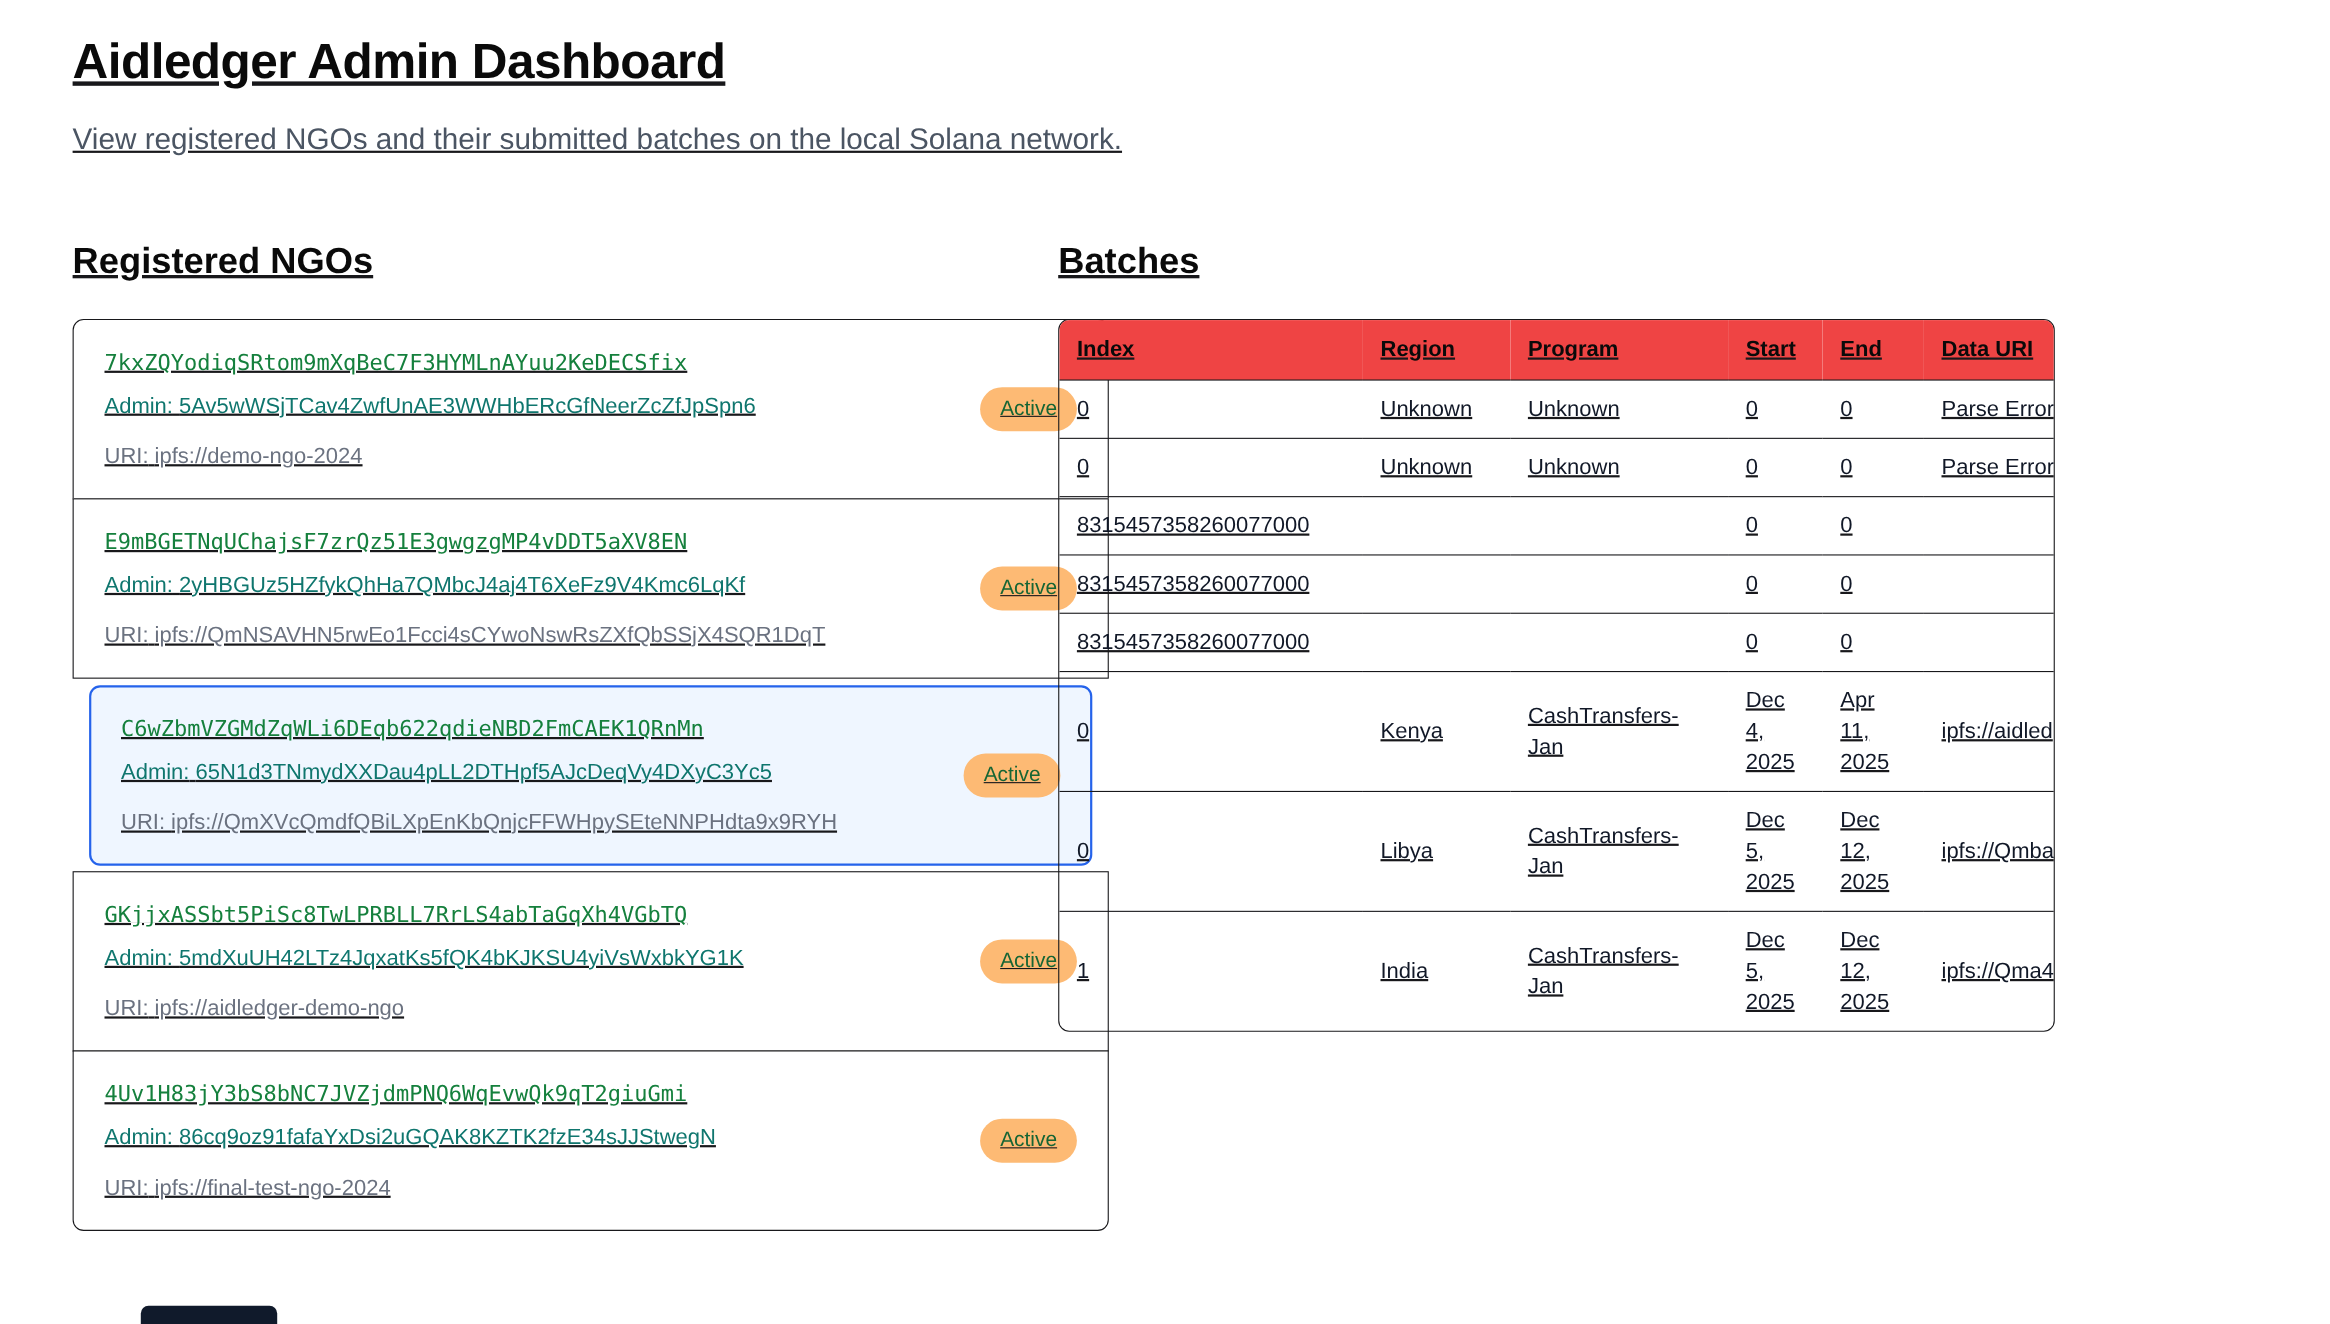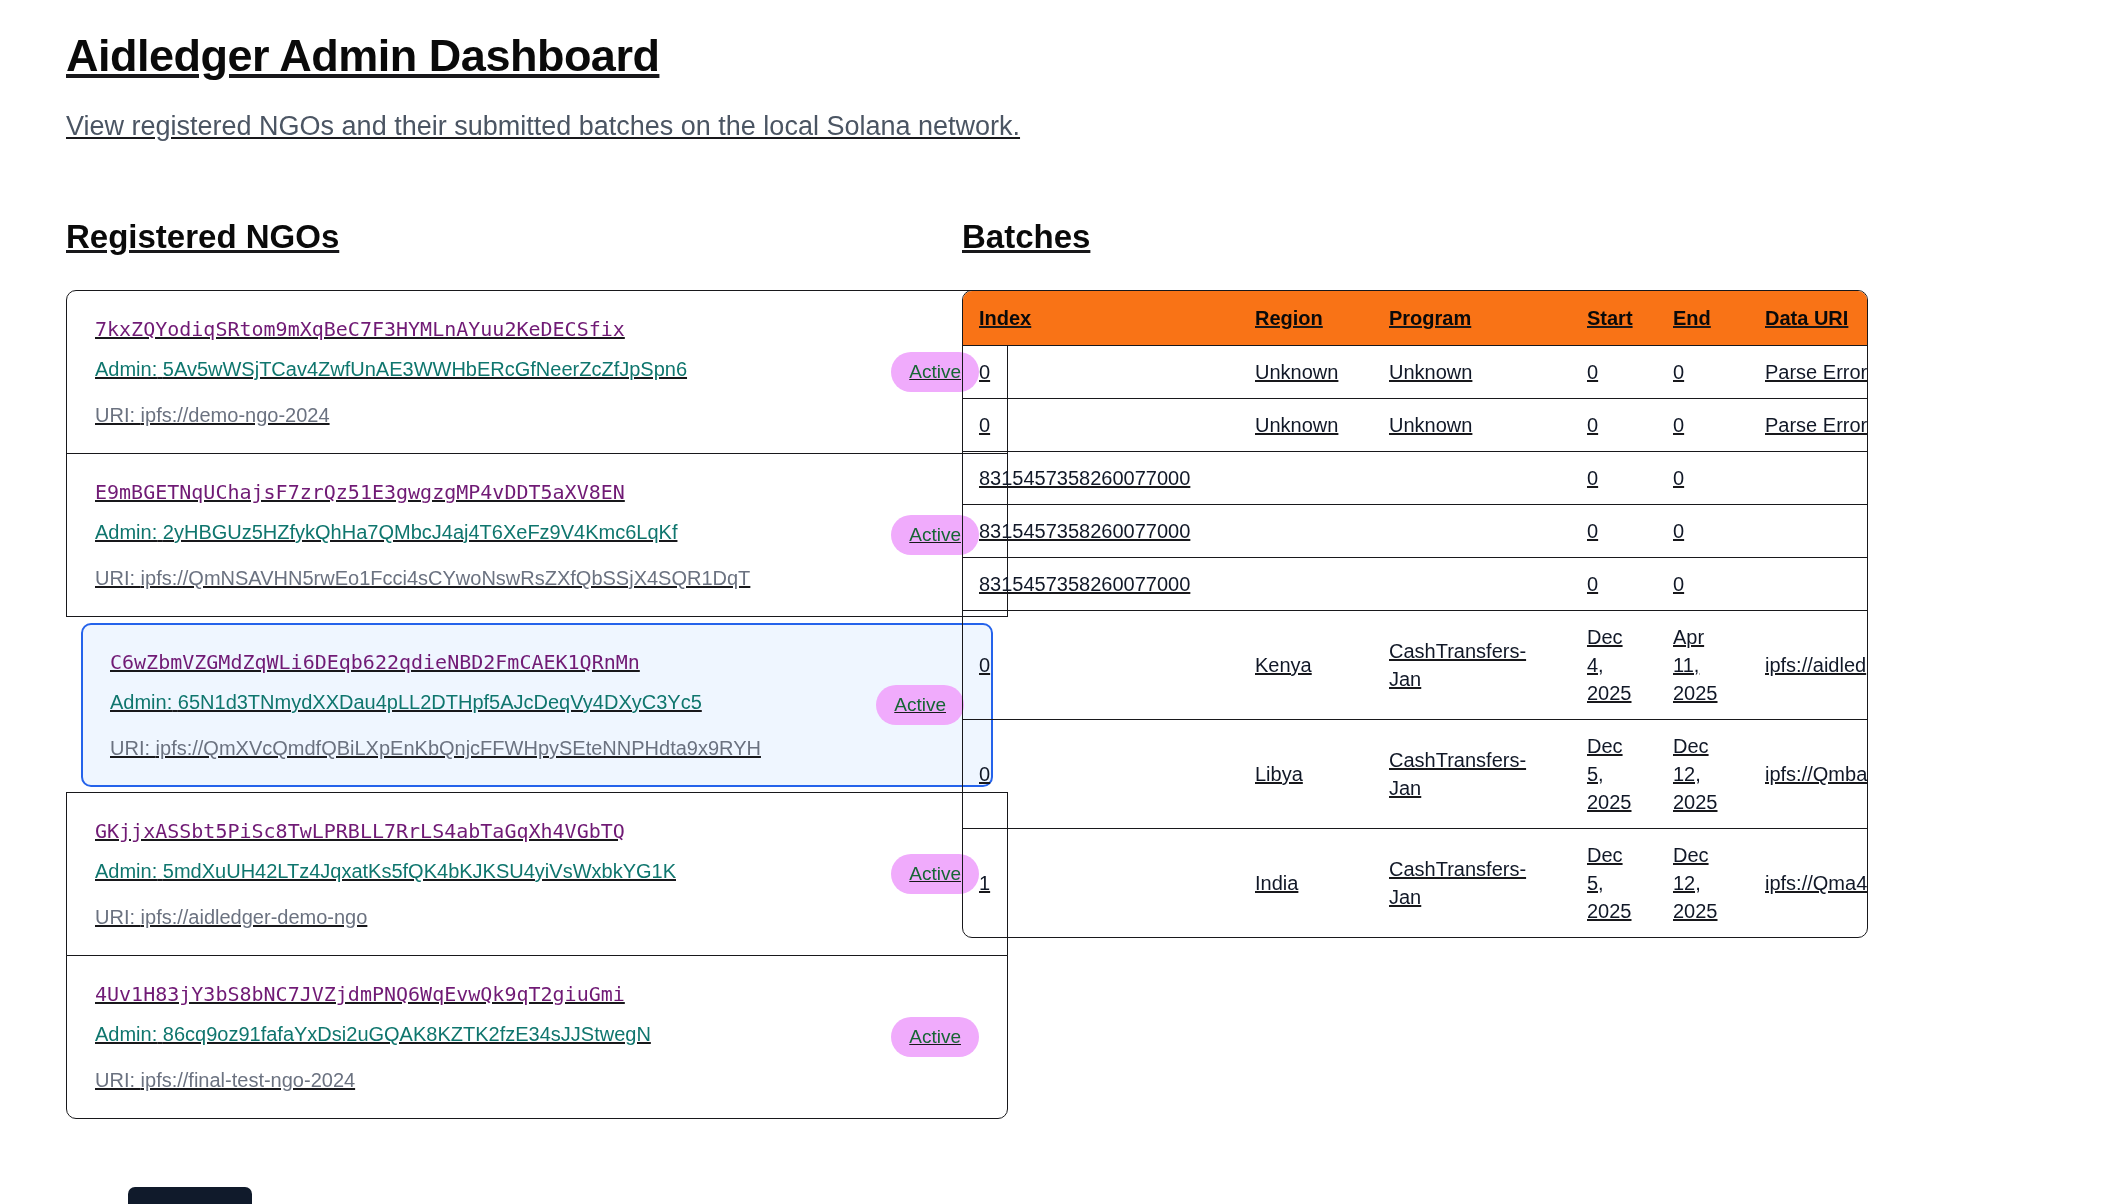--- a/index.html
+++ b/index.html
@@ -58,34 +58,34 @@
     background: #eff6ff;
     border-radius: 10px;
     margin: 6px 15px;
     padding: 23px 27px;
     align-items: center;
   }
   .ngo-pubkey {
     font-family: "DejaVu Sans Mono", monospace;
     font-size: 20px;
     line-height: 28px;
-    color: #701a75;
+    color: #15803d;
     margin-bottom: 12px;
   }
   .ngo-admin {
     font-size: 20px; line-height: 28px;
     color: #0f766e;
     margin-bottom: 18px;
   }
   .ngo-uri {
     font-size: 20px; line-height: 28px;
     color: #6b7280;
   }
   .badge {
-    background: #f0abfc;
+    background: #fdba74;
     color: #166534;
     font-size: 19px;
     line-height: 22px;
     padding: 9px 18px;
     border-radius: 9999px;
     white-space: nowrap;
     flex: 0 0 auto;
   }
 
   
@@ -96,21 +96,21 @@
     overflow: hidden;
     box-sizing: border-box;
   }
   table.batches {
     border-collapse: collapse;
     width: 100%;
     table-layout: fixed;
     font-size: 20px;
   }
   table.batches th {
-    background: #f97316;
+    background: #ef4444;
     font-weight: 700;
     text-align: left;
     padding: 13px 16px;
     line-height: 28px;
     color: #0a0a0a;
     white-space: nowrap;
     overflow: hidden;
   }
   table.batches td {
     padding: 12px 16px;

